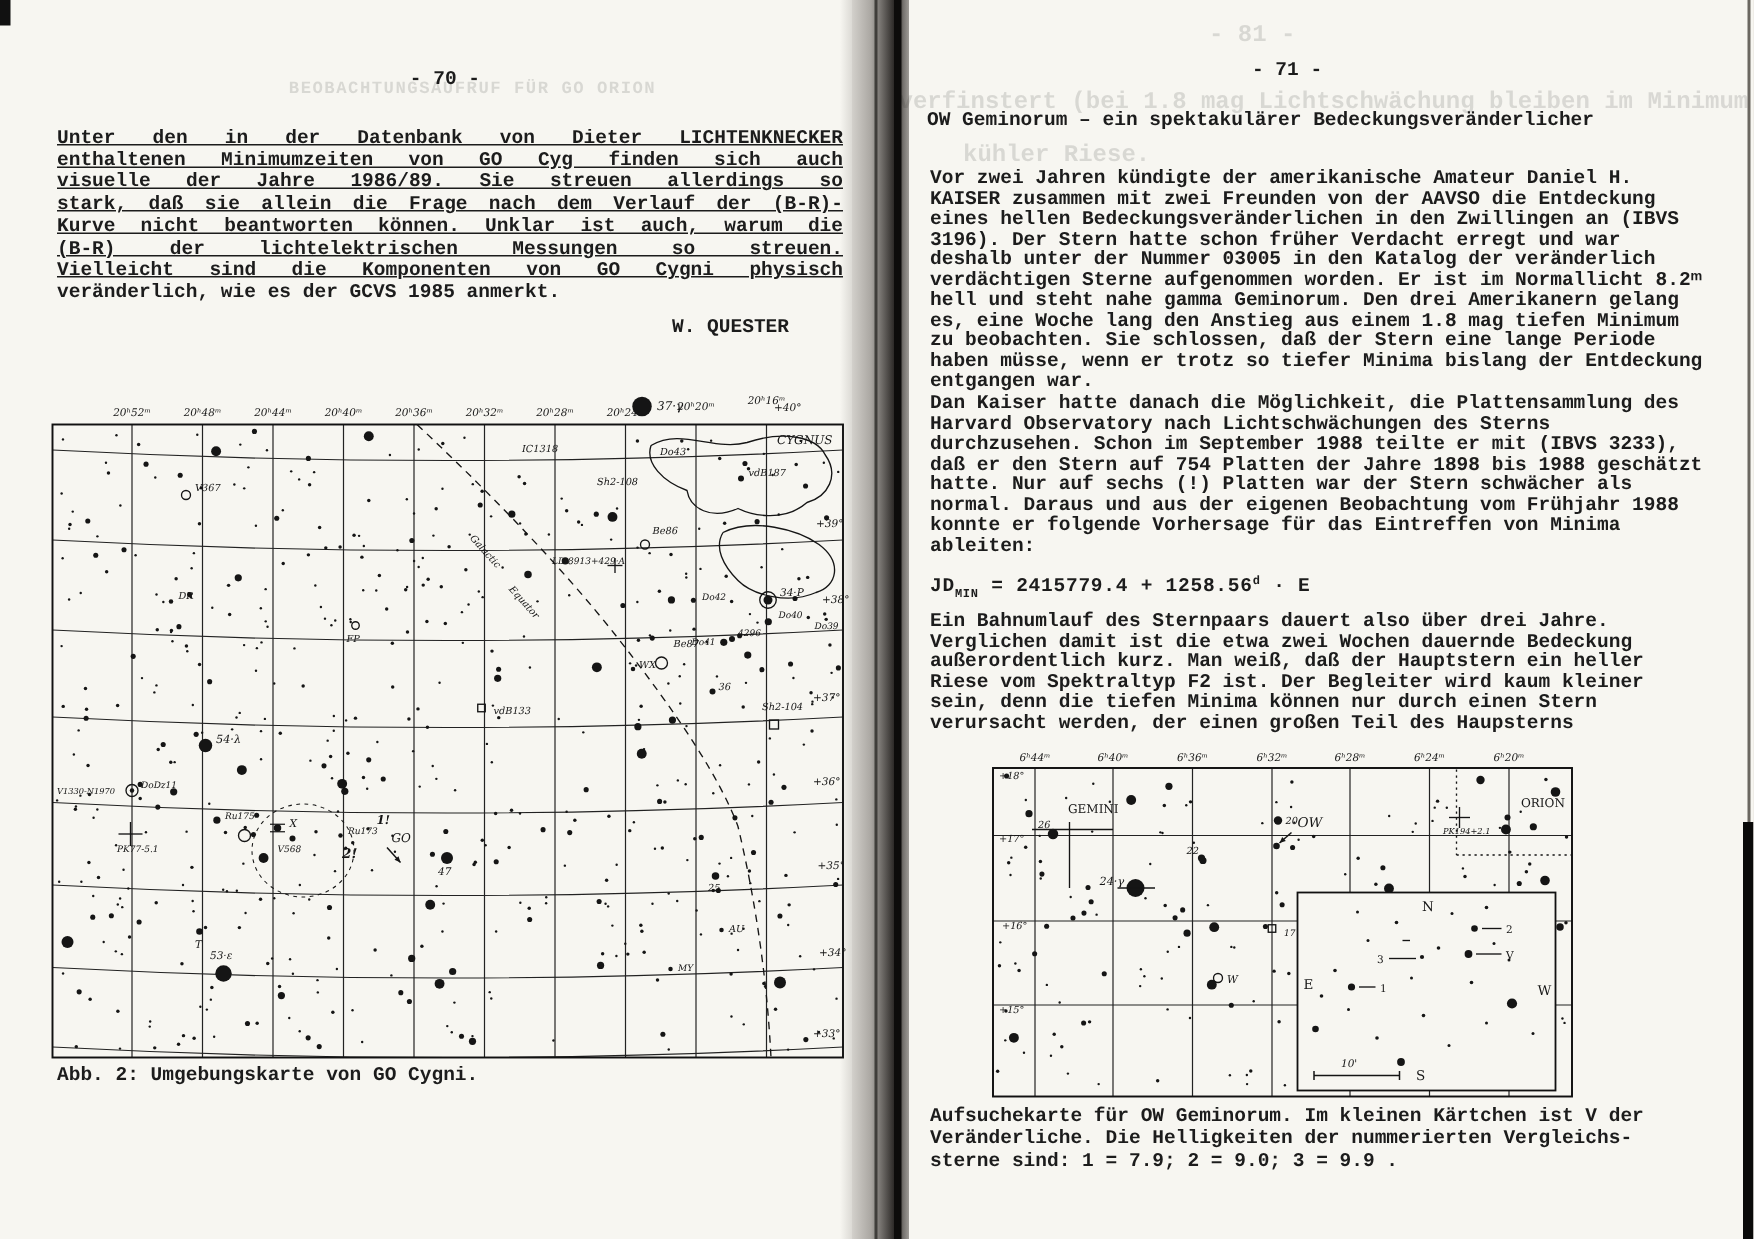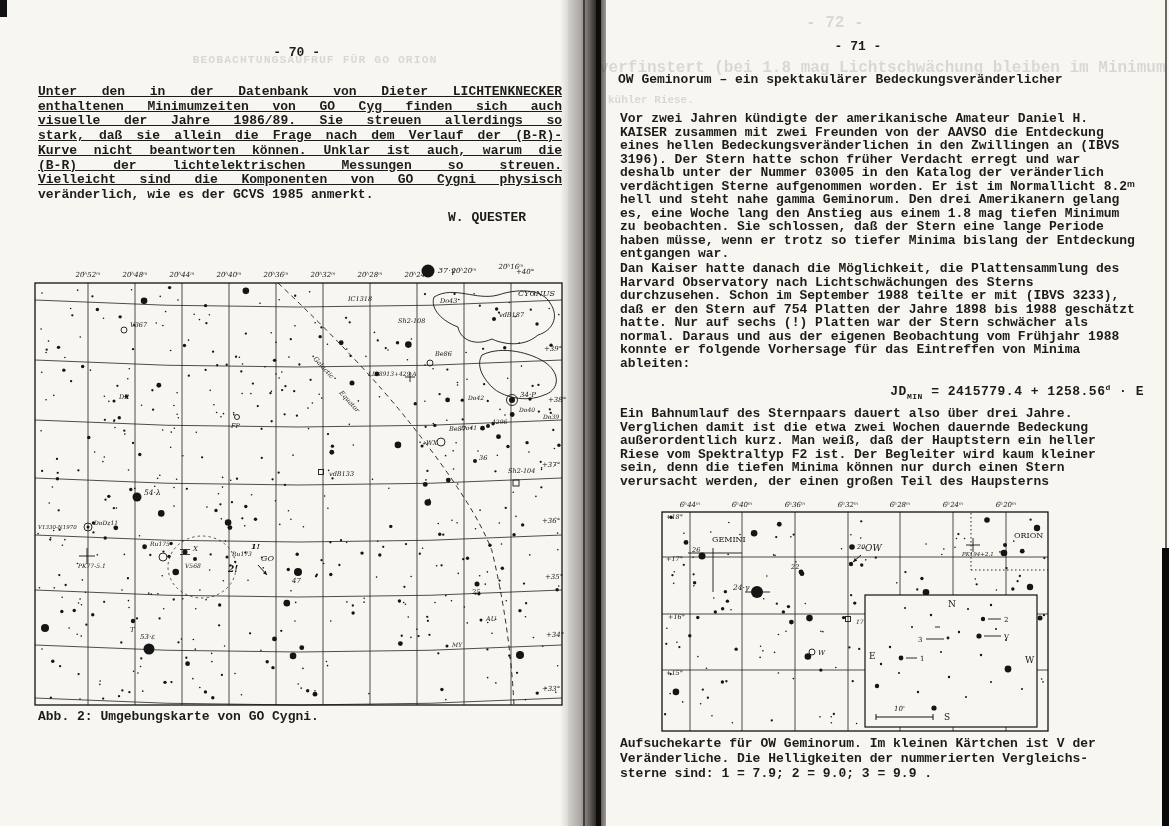--- a/index.html
+++ b/index.html
@@ -29,30 +29,30 @@
   #lp-para{left:38px;top:85px;width:524px;}
   #lp-sig{left:380px;top:211px;width:146px;text-align:right;}
   #lp-caption{left:38px;top:710px;}
 
   #rp-ghost72{left:806px;top:14px;}
   #rp-pagenum{left:798px;top:40px;width:120px;text-align:center;}
   #rp-title{left:618px;top:73px;text-underline-offset:3px;}
   .rp-block{line-height:13.5px;}
   #rp-p1{left:620px;top:112px;width:526px;}
   #rp-p2{left:620px;top:262px;width:526px;}
-  #rp-formula{left:620px;top:381px;width:524px;text-align:right;letter-spacing:.5px;}
+  #rp-formula{left:620px;top:381px;width:524px;text-align:left;letter-spacing:.5px;}
   #rp-formula sub{font-size:8px;}
   #rp-formula sup{font-size:8px;}
   #rp-p3{left:620px;top:407px;width:526px;}
   #rp-caption{left:620px;top:737px;width:526px;line-height:14.8px;}
 
   .ghost{position:absolute;color:#40403e;opacity:.16;filter:blur(.4px);font-weight:bold;white-space:pre;}
   #lp-ghost{left:150px;top:53px;width:330px;text-align:center;font-size:11.5px;letter-spacing:1px;}
   #rp-ghost1{left:599px;top:59px;font-size:16px;}
-  #rp-ghost2{left:608px;top:94px;font-size:11px;}
+  #rp-ghost2{left:642px;top:94px;font-size:16px;}
 
   .figure{position:absolute;}
   #fig-go{left:30px;top:255px;}
   #fig-ow{left:650px;top:498px;}
   svg text{font-family:"DejaVu Serif","Liberation Serif",serif;}
 </style>
 </head>
 <body>
 
 <div class="page" id="page-left"></div>
@@ -701,21 +701,21 @@
       <circle cx="451" cy="365" r="1.5" fill="#151515"></circle>
       <text x="456" y="366" font-size="6.5" fill="#151515" font-style="italic">AU</text>
       <circle cx="417" cy="391" r="1.5" fill="#151515"></circle>
       <text x="422" y="392" font-size="6" fill="#151515" font-style="italic">MY</text>
       <circle cx="15" cy="373" r="4" fill="#151515"></circle>
       <circle cx="490" cy="400" r="4" fill="#151515"></circle>
     </svg>
 </div>
 <div class="txt" id="lp-caption">Abb. 2: Umgebungskarte von GO Cygni.</div>
 
-<div class="ghost" id="rp-ghost72">- 72 -</div>
+<div class="ghost" id="rp-ghost72">- 81 -</div>
 <div class="ghost" id="rp-ghost1">verfinstert (bei 1.8 mag Lichtschwächung bleiben im Minimum nur</div>
 <div class="ghost" id="rp-ghost2">kühler Riese.</div>
 <div class="txt" id="rp-pagenum">- 71 -</div>
 <div class="txt" id="rp-title">OW Geminorum – ein spektakulärer Bedeckungsveränderlicher</div>
 <div class="txt rp-block" id="rp-p1"><div class="tl">Vor zwei Jahren kündigte der amerikanische Amateur Daniel H.</div><div class="tl">KAISER zusammen mit zwei Freunden von der AAVSO die Entdeckung</div><div class="tl">eines hellen Bedeckungsveränderlichen in den Zwillingen an (IBVS</div><div class="tl">3196). Der Stern hatte schon früher Verdacht erregt und war</div><div class="tl">deshalb unter der Nummer 03005 in den Katalog der veränderlich</div><div class="tl">verdächtigen Sterne aufgenommen worden. Er ist im Normallicht 8.2ᵐ</div><div class="tl">hell und steht nahe gamma Geminorum. Den drei Amerikanern gelang</div><div class="tl">es, eine Woche lang den Anstieg aus einem 1.8 mag tiefen Minimum</div><div class="tl">zu beobachten. Sie schlossen, daß der Stern eine lange Periode</div><div class="tl">haben müsse, wenn er trotz so tiefer Minima bislang der Entdeckung</div><div class="tl">entgangen war.</div></div>
 <div class="txt rp-block" id="rp-p2"><div class="tl">Dan Kaiser hatte danach die Möglichkeit, die Plattensammlung des</div><div class="tl">Harvard Observatory nach Lichtschwächungen des Sterns</div><div class="tl">durchzusehen. Schon im September 1988 teilte er mit (IBVS 3233),</div><div class="tl">daß er den Stern auf 754 Platten der Jahre 1898 bis 1988 geschätzt</div><div class="tl">hatte. Nur auf sechs (!) Platten war der Stern schwächer als</div><div class="tl">normal. Daraus und aus der eigenen Beobachtung vom Frühjahr 1988</div><div class="tl">konnte er folgende Vorhersage für das Eintreffen von Minima</div><div class="tl">ableiten:</div></div>
 <div class="txt" id="rp-formula"><span>JD</span><sub>MIN</sub><span> = 2415779.4 + 1258.56</span><sup>d</sup><span> · E</span></div>
 <div class="txt rp-block" id="rp-p3"><div class="tl">Ein Bahnumlauf des Sternpaars dauert also über drei Jahre.</div><div class="tl">Verglichen damit ist die etwa zwei Wochen dauernde Bedeckung</div><div class="tl">außerordentlich kurz. Man weiß, daß der Hauptstern ein heller</div><div class="tl">Riese vom Spektraltyp F2 ist. Der Begleiter wird kaum kleiner</div><div class="tl">sein, denn die tiefen Minima können nur durch einen Stern</div><div class="tl">verursacht werden, der einen großen Teil des Haupsterns</div></div>
 <div class="figure" id="fig-ow">
   <svg width="410" height="240" viewBox="0 0 410 240">

